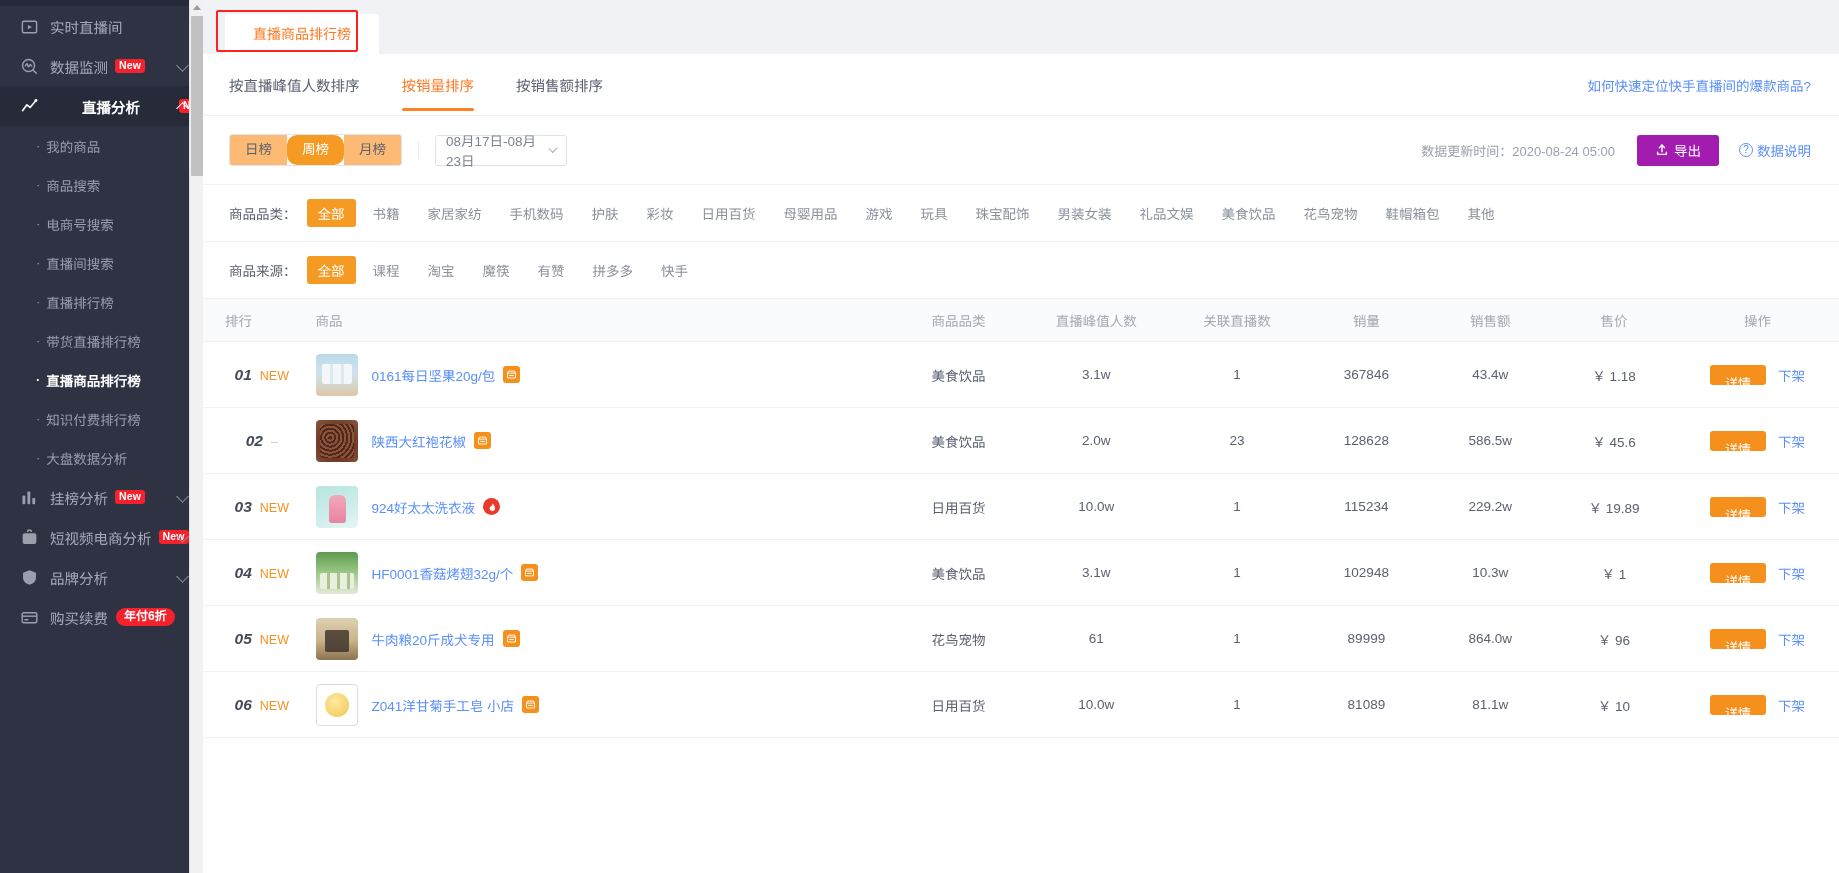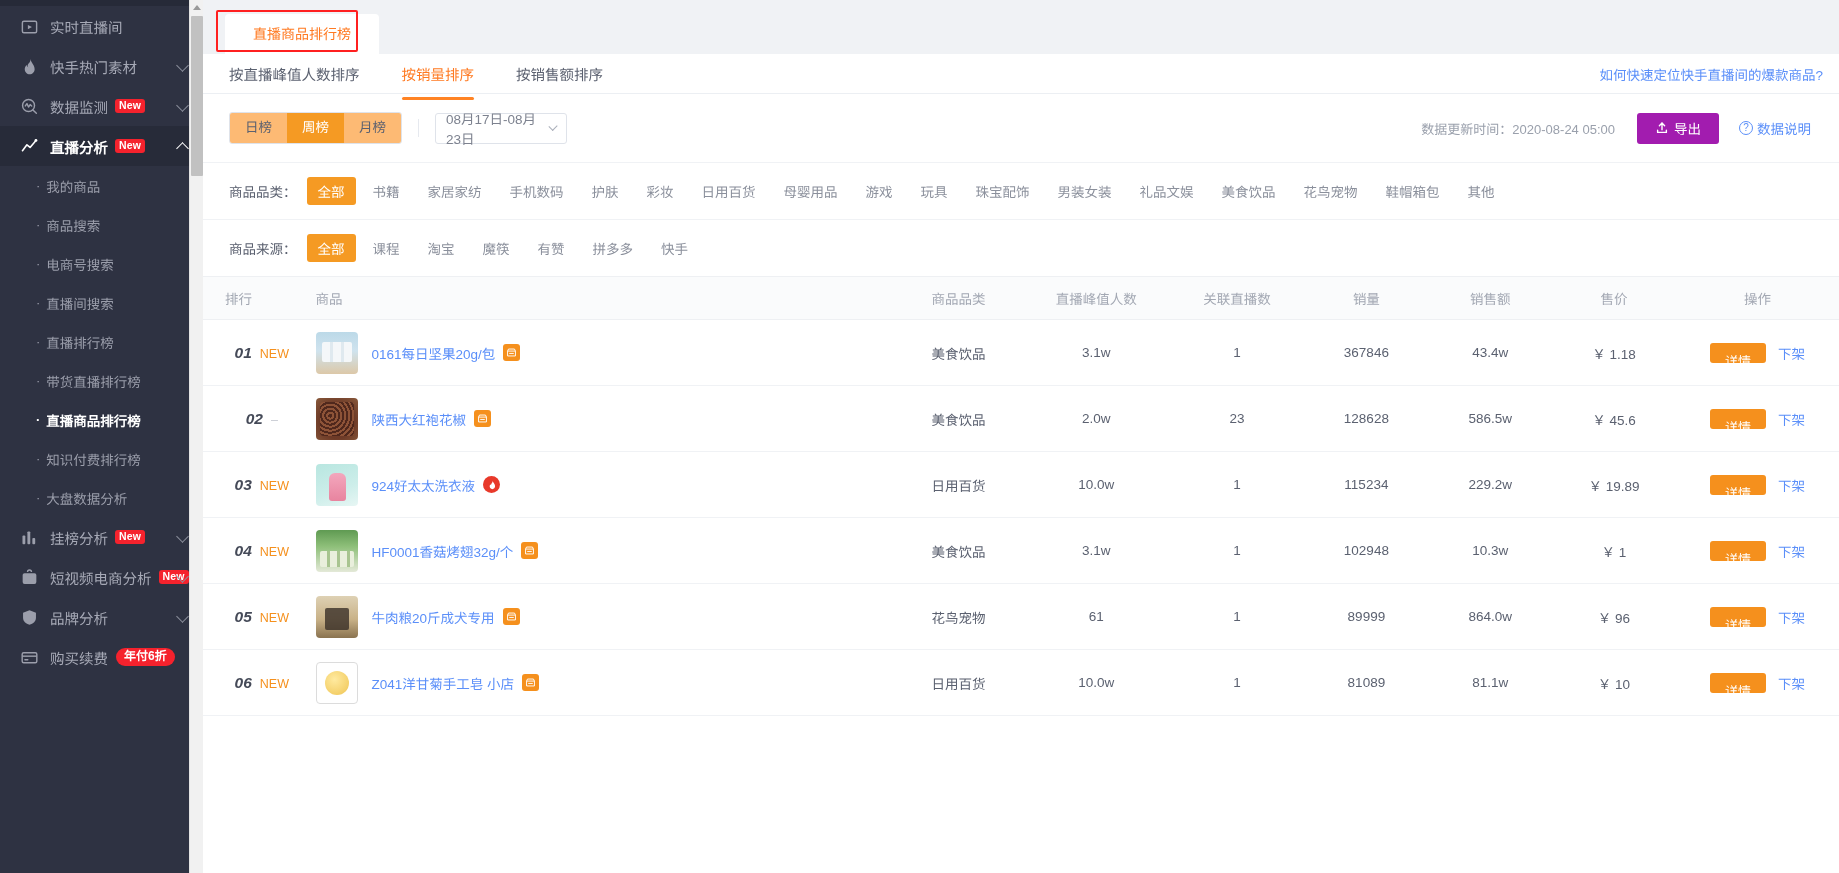--- a/index.html
+++ b/index.html
@@ -27,21 +27,21 @@
     color: #a6a9b6; font-size: 14.5px;
     cursor: pointer; position: relative;
   }
   .sb-item .sb-icon {
     width: 22px; height: 22px; margin-right: 10px;
     display: inline-flex; align-items: center; justify-content: center;
     color: #9b9eab; flex: 0 0 22px;
   }
   .sb-item .sb-icon svg { display:block; }
   .sb-label { white-space: nowrap; }
-  .sb-item.group-open { background: #272b39; color: #fff; }
+  .sb-item.group-open { background: #272b39; color: #fff; gap: 32px; }
   .sb-item.group-open .sb-label { color: #fff; font-weight: bold; }
   .sb-item.group-open .sb-icon { color: #fff; }
   .chev {
     position: absolute; right: 16px; top: 50%;
     width: 9px; height: 9px; margin-top: -5px;
     border-right: 1.6px solid #8e919e; border-bottom: 1.6px solid #8e919e;
     transform: rotate(45deg);
   }
   .chev.up { transform: rotate(-135deg); margin-top: -2px; border-color: #ffffff; }
   .badge-new {
@@ -103,21 +103,21 @@
   .tab-highlight {
     position: absolute; left: 13px; top: 10px;
     width: 142px; height: 42px;
     border: 2px solid #ff2020; border-radius: 2px; pointer-events: none;
   }
 
   .panel { background: #fff; margin: 0; min-height: 819px; position: relative; }
 
   .sort-tabs {
     display: flex; align-items: center;
-    height: 40px; padding: 0 16px 0 26px;
+    height: 62px; padding: 0 28px 0 26px;
     border-bottom: 1px solid #eceff3; position: relative;
   }
   .sort-tab {
     font-size: 14.5px; color: #5b6170; margin-right: 42px;
     height: 50px; line-height: 52px; cursor: pointer; position: relative;
   }
   .sort-tab.active { color: #ff7a22; }
   .sort-tab.active::after {
     content: ""; position: absolute; left: 0; right: 0; bottom: -1px;
     height: 3px; background: #ff8324; border-radius: 2px;
@@ -128,21 +128,21 @@
 
   .ctrl-row {
     display: flex; align-items: center;
     padding: 18px 28px 18px 26px;
   }
   .seg { display: flex; border: 1px solid #dfe3ea; border-radius: 3px; overflow: hidden; }
   .seg-btn {
     padding: 0 15px; height: 30px; line-height: 30px;
     font-size: 13.5px; color: #5b6170; background: #fdba74; cursor: pointer;
   }
-  .seg-btn.active { background: #f59a23; color: #fff; }
+  .seg-btn.active { background: #f59a23; color: #fff; border-radius: 10px; }
   .seg-sep {
     width: 1px; height: 18px; background: #e6e9ef; margin: 0 16px;
   }
   .date-picker {
     display: flex; align-items: center; justify-content: space-between;
     width: 132px; height: 31px; padding: 0 10px;
     border: 1px solid #dfe3ea; border-radius: 3px;
     font-size: 13.5px; color: #7d828f; cursor: pointer;
   }
   .dp-chev {
@@ -261,29 +261,20 @@
 
     <div id="sb-main">
         <div class="sb-item">
           <span class="sb-icon">
             <svg width="19" height="19" viewBox="0 0 20 20" fill="none" stroke="currentColor" stroke-width="1.5">
               <rect x="2.5" y="4.5" width="15" height="12" rx="1.6"></rect>
               <path d="M8.3 8.4 12.6 10.6 8.3 12.8z" fill="currentColor" stroke="none"></path>
             </svg>
           </span>
           <span class="sb-label">实时直播间</span>
-        </div>
-        <div class="sb-item">
-          <span class="sb-icon">
-            <svg width="19" height="19" viewBox="0 0 20 20" fill="currentColor">
-              <path d="M10.6 1.8c1 2.6-.5 3.7-1.6 5.1-1.5 1.9-1 3.3-.2 3.9-.8-.2-1.6-1.1-1.8-2.3C5.6 10 5 11.5 5 12.8c0 3 2.4 5.3 5.2 5.3s5.2-2.3 5.2-5.3c0-4.2-3.2-6.3-4.8-11z"></path>
-            </svg>
-          </span>
-          <span class="sb-label">快手热门素材</span>
-          <span class="chev "></span>
         </div>
         <div class="sb-item">
           <span class="sb-icon">
             <svg width="19" height="19" viewBox="0 0 20 20" fill="none" stroke="currentColor" stroke-width="1.5">
               <circle cx="9" cy="9" r="6.3"></circle>
               <path d="M13.6 13.6 17.2 17.2" stroke-linecap="round"></path>
               <path d="M5.6 9.4 7.3 7 9 10.6 10.7 8 12.3 9.4" stroke-linecap="round" stroke-linejoin="round"></path>
             </svg>
           </span>
           <span class="sb-label">数据监测</span>

